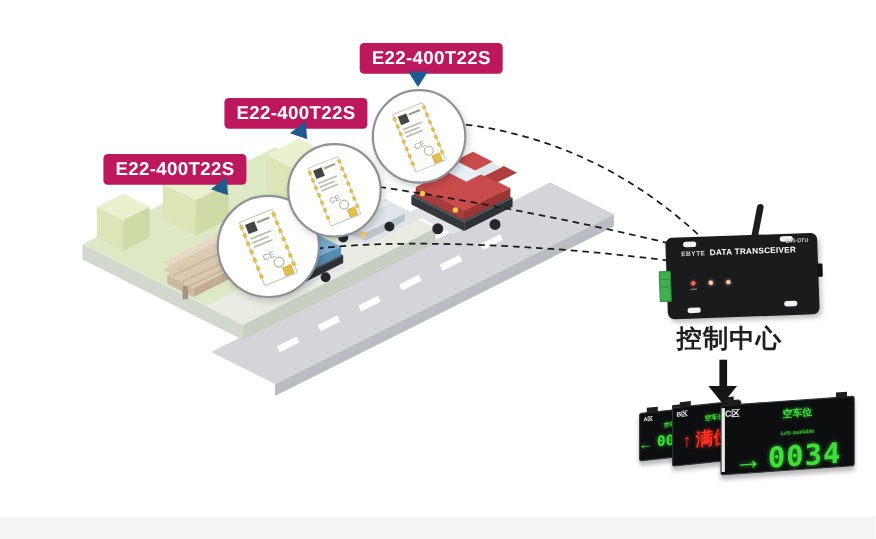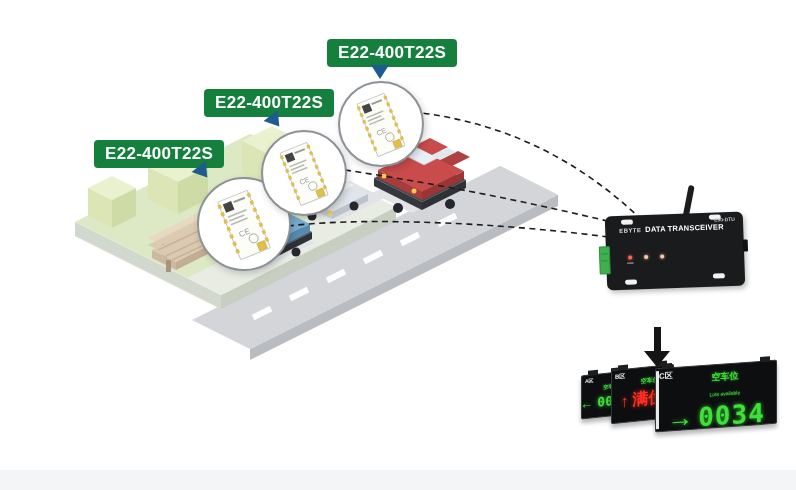--- a/index.html
+++ b/index.html
@@ -1,21 +1,21 @@
 <!DOCTYPE html>
 <html><head>
 <meta charset="utf-8">
 <style>
   html,body{margin:0;padding:0;background:#fff;}
   .stage{position:relative;width:796px;height:490px;overflow:hidden;background:#ffffff;
          font-family:"Liberation Sans", sans-serif;}
   .scene-svg{position:absolute;left:0;top:0;z-index:1;}
 
   
-  .module-label{position:absolute;z-index:6;background:#15803d;color:#fff;
+  .module-label{position:absolute;z-index:6;background:#be185d;color:#fff;
     font-weight:bold;font-size:17px;line-height:28px;height:28px;padding:0 11px;
     border-radius:4px;letter-spacing:.3px;white-space:nowrap;}
   .label-1{left:327px;top:39px;}
   .label-2{left:204px;top:89px;}
   .label-3{left:94px;top:140px;}
   .ptr{position:absolute;width:0;height:0;border-left:9px solid transparent;
     border-right:9px solid transparent;border-top:14px solid #1e5b8e;}
   .ptr-1{bottom:-12px;left:44px;}
   .ptr-2{bottom:-11px;left:62px;transform:rotate(-38deg);}
   .ptr-3{bottom:-11px;left:100px;transform:rotate(-38deg);}
@@ -332,20 +332,21 @@
           </span>
       </div>
       <div class="terminal">
           <i></i>
           <i></i>
         </div>
       <div class="side-nub"></div>
     </div>
   </div>
 
+  <div class="control-center">控制中心</div>
   <div class="down-arrow-shaft"></div>
   <div class="down-arrow-head"></div>
 
   <div class="panel panel-a">
     <span class="panel-tab t1"></span>
     <span class="panel-tab t2"></span>
     <div class="panel-head">
       <span class="zone">A区</span>
       <span class="status-col"><span class="status">空车位</span></span>
     </div>

